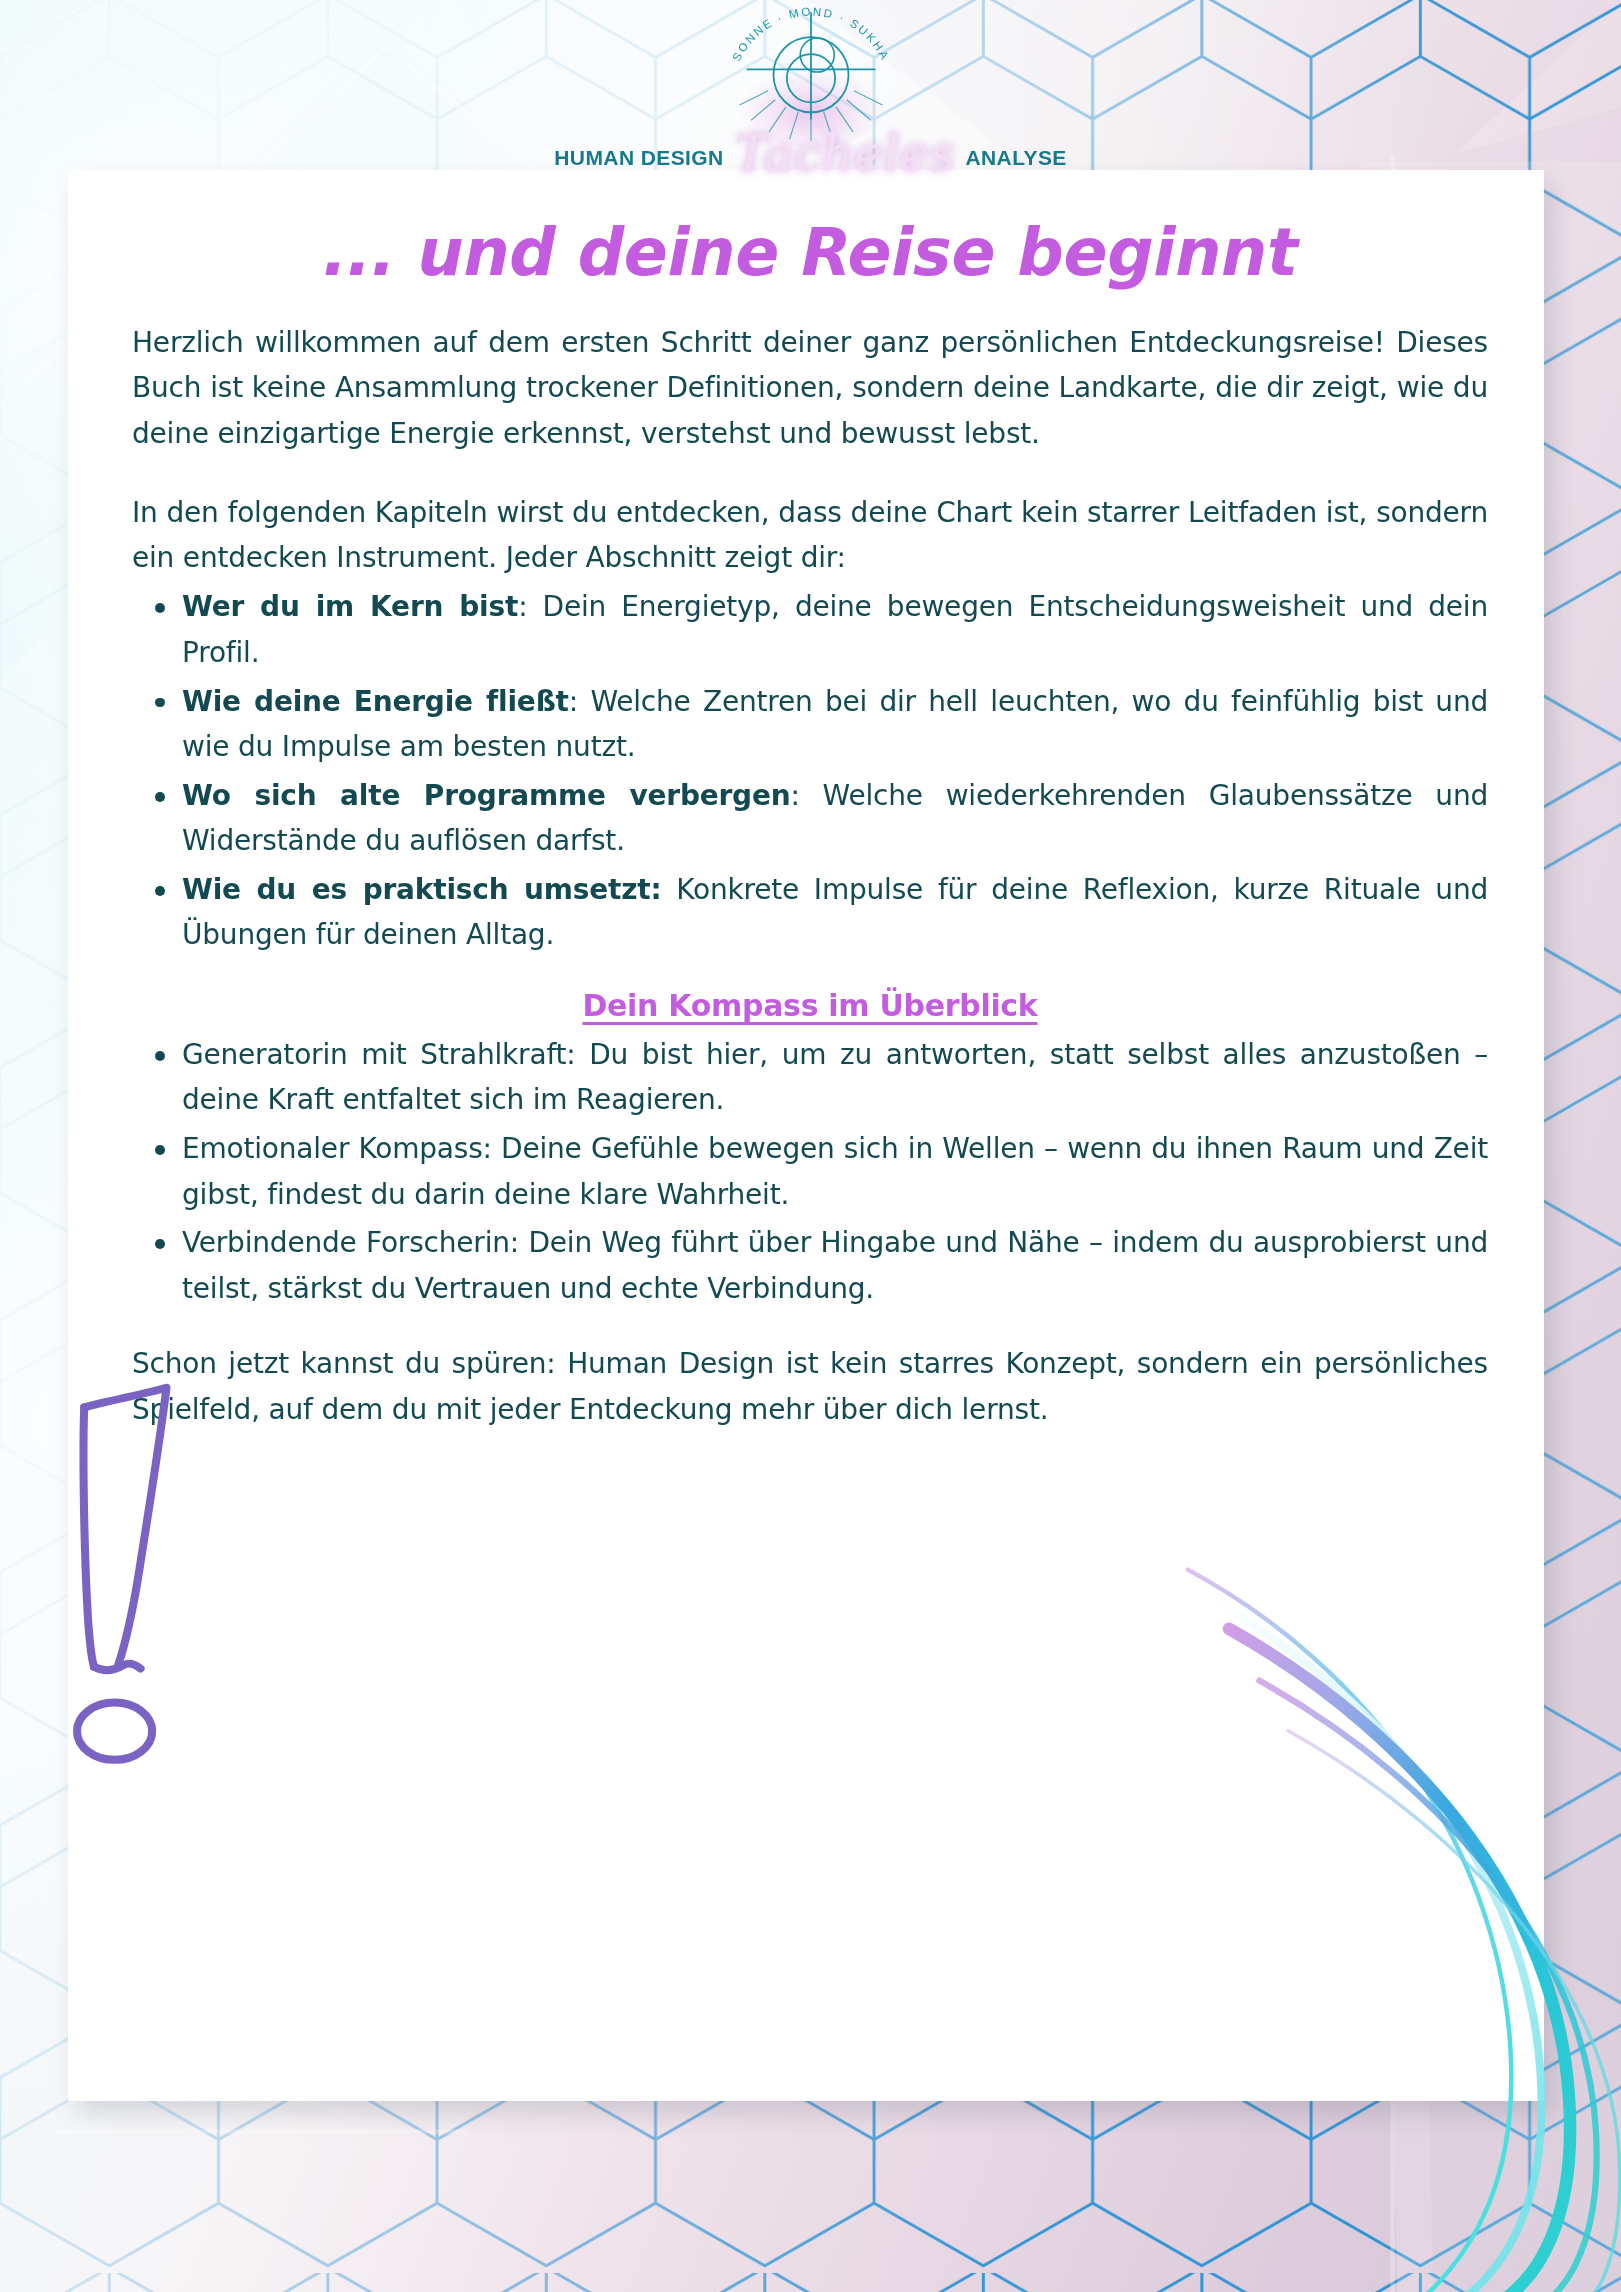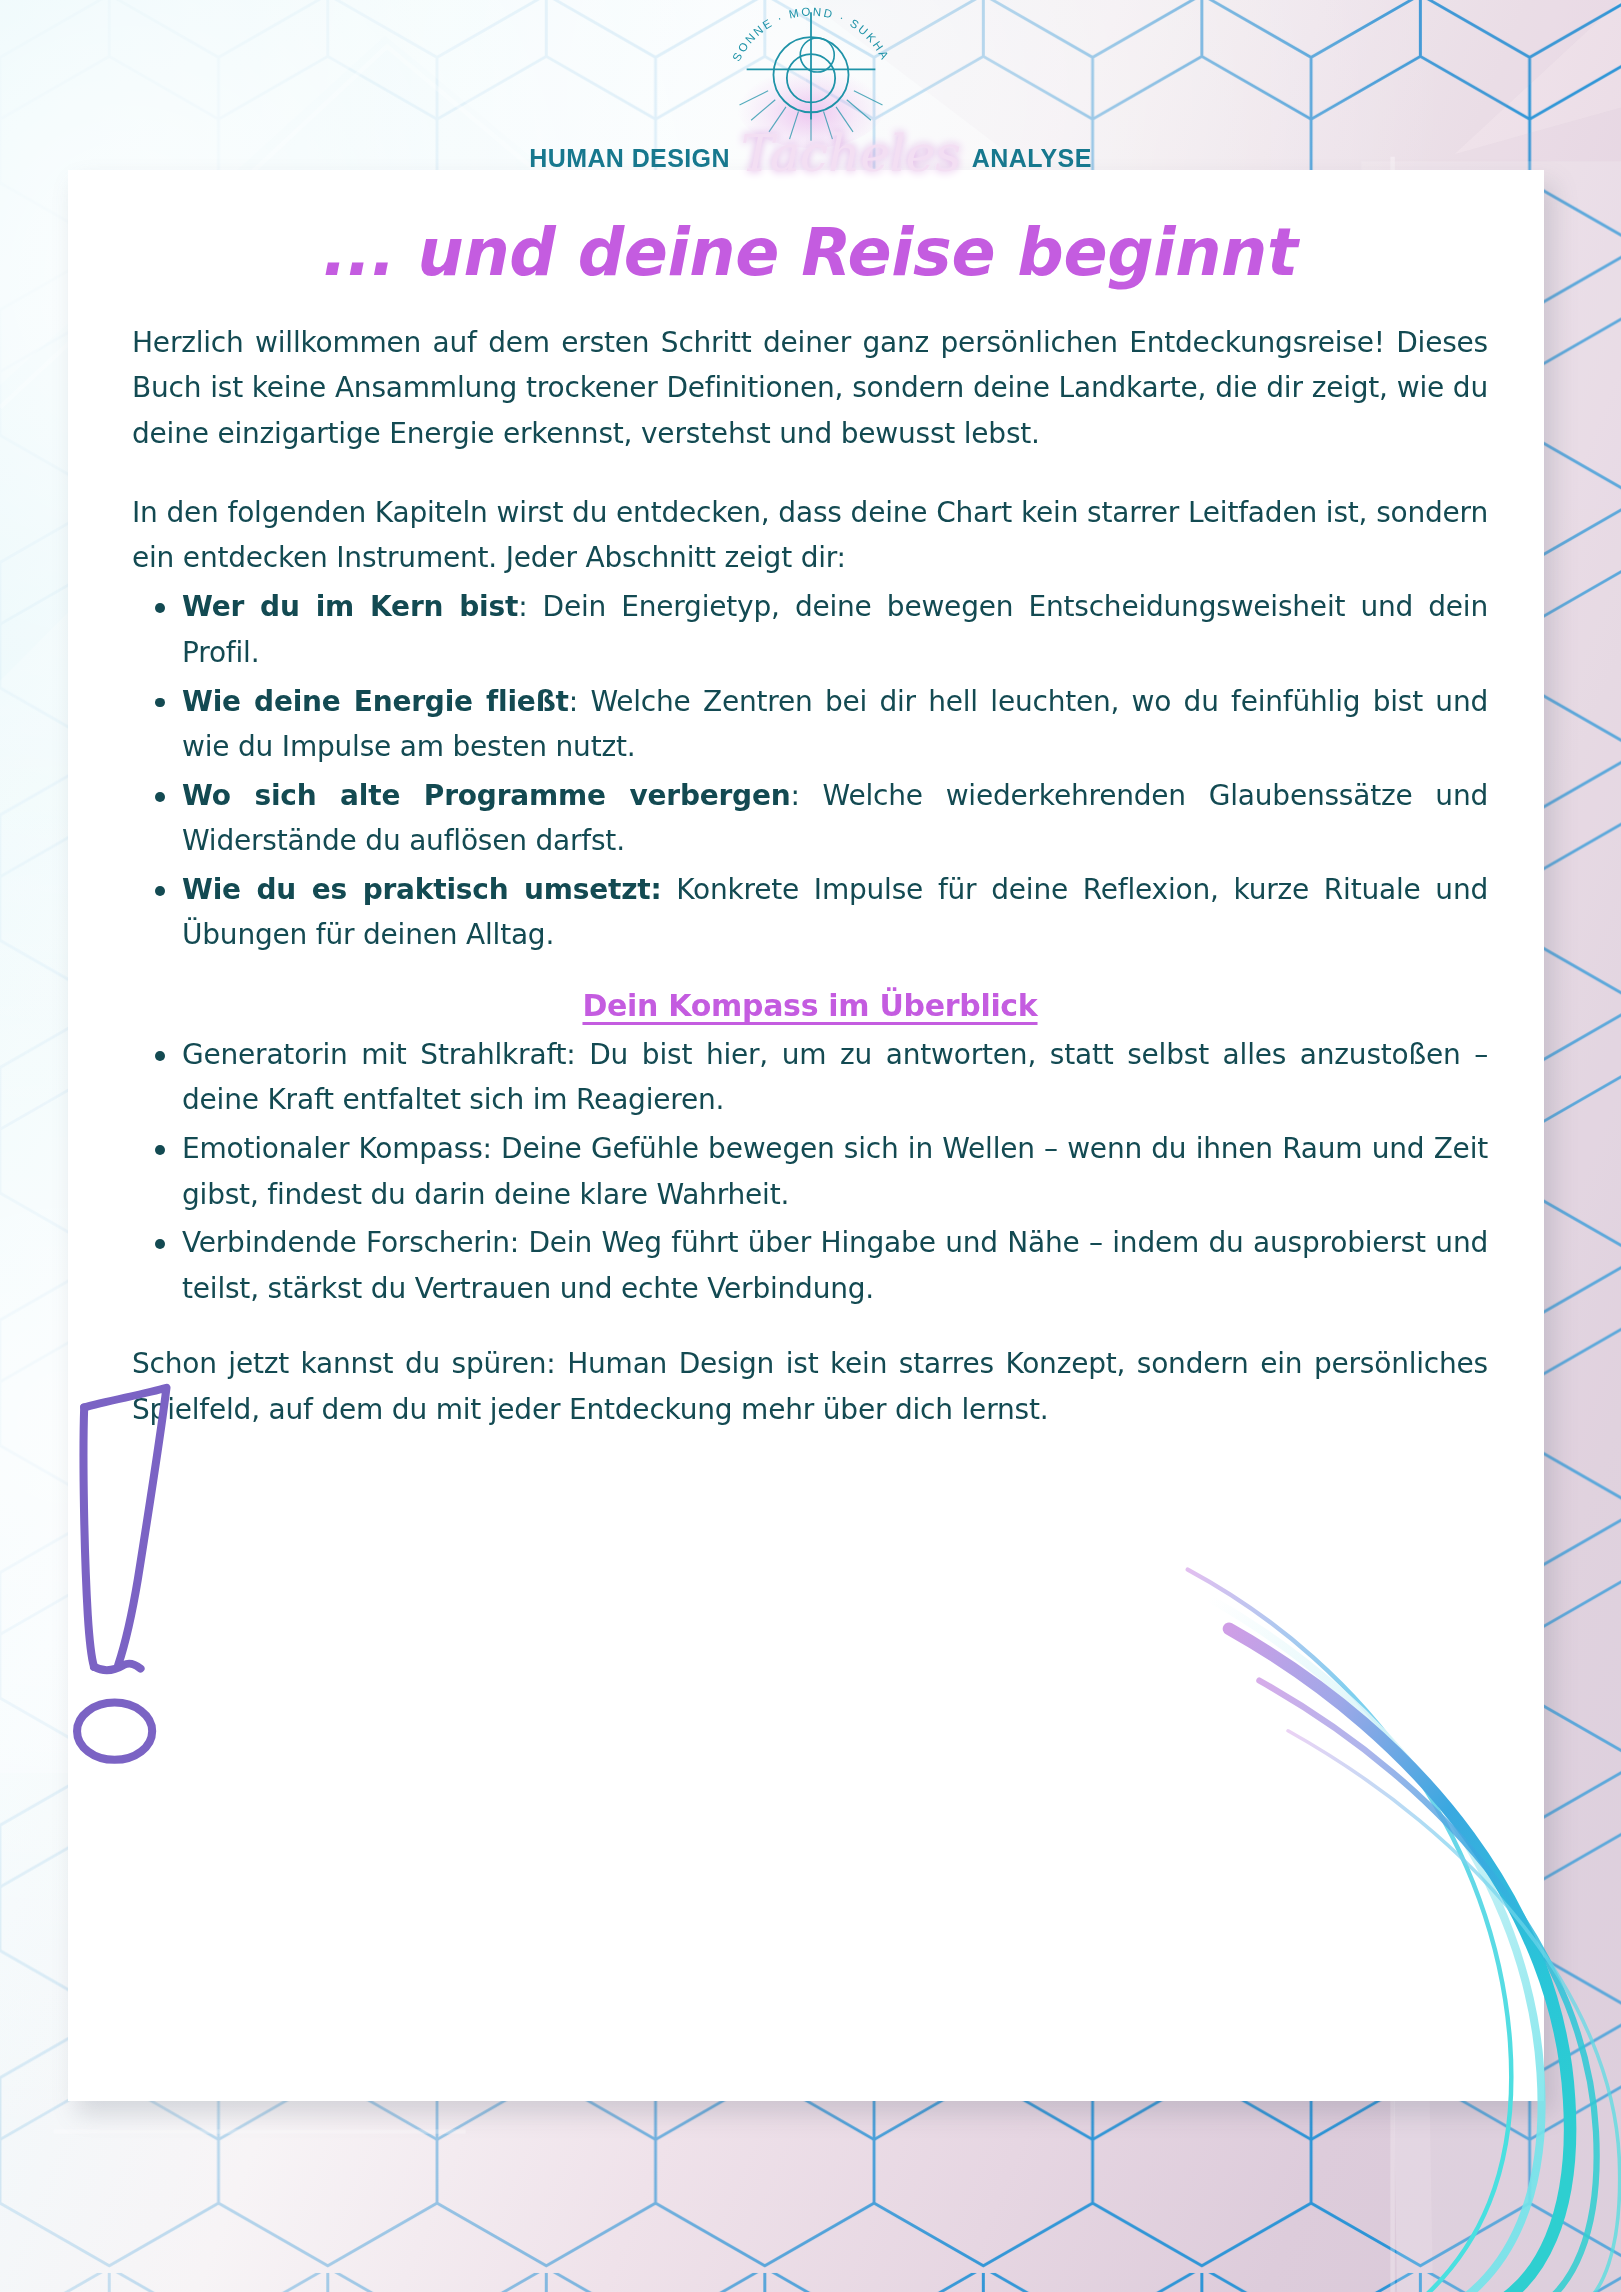--- a/index.html
+++ b/index.html
@@ -65,21 +65,21 @@
     top: 129px;
     transform: translateX(-50%);
     display: flex;
     align-items: center;
     gap: 7.2px;
     white-space: nowrap;
   }
   .brand-word {
     font-family: "Liberation Sans", sans-serif;
     font-weight: bold;
-    font-size: 25px;
+    font-size: 21px;
     letter-spacing: 0.4px;
     color: #17788e;
   }
   .brand-word.right { color: #17788e; }
   .brand-script {
     font-family: "DejaVu Serif", serif;
     font-style: italic;
     font-size: 50px;
     color: #f3dff3;
     text-shadow: 0 0 9px #d89fe0, 0 0 2.7px #ffffff;

